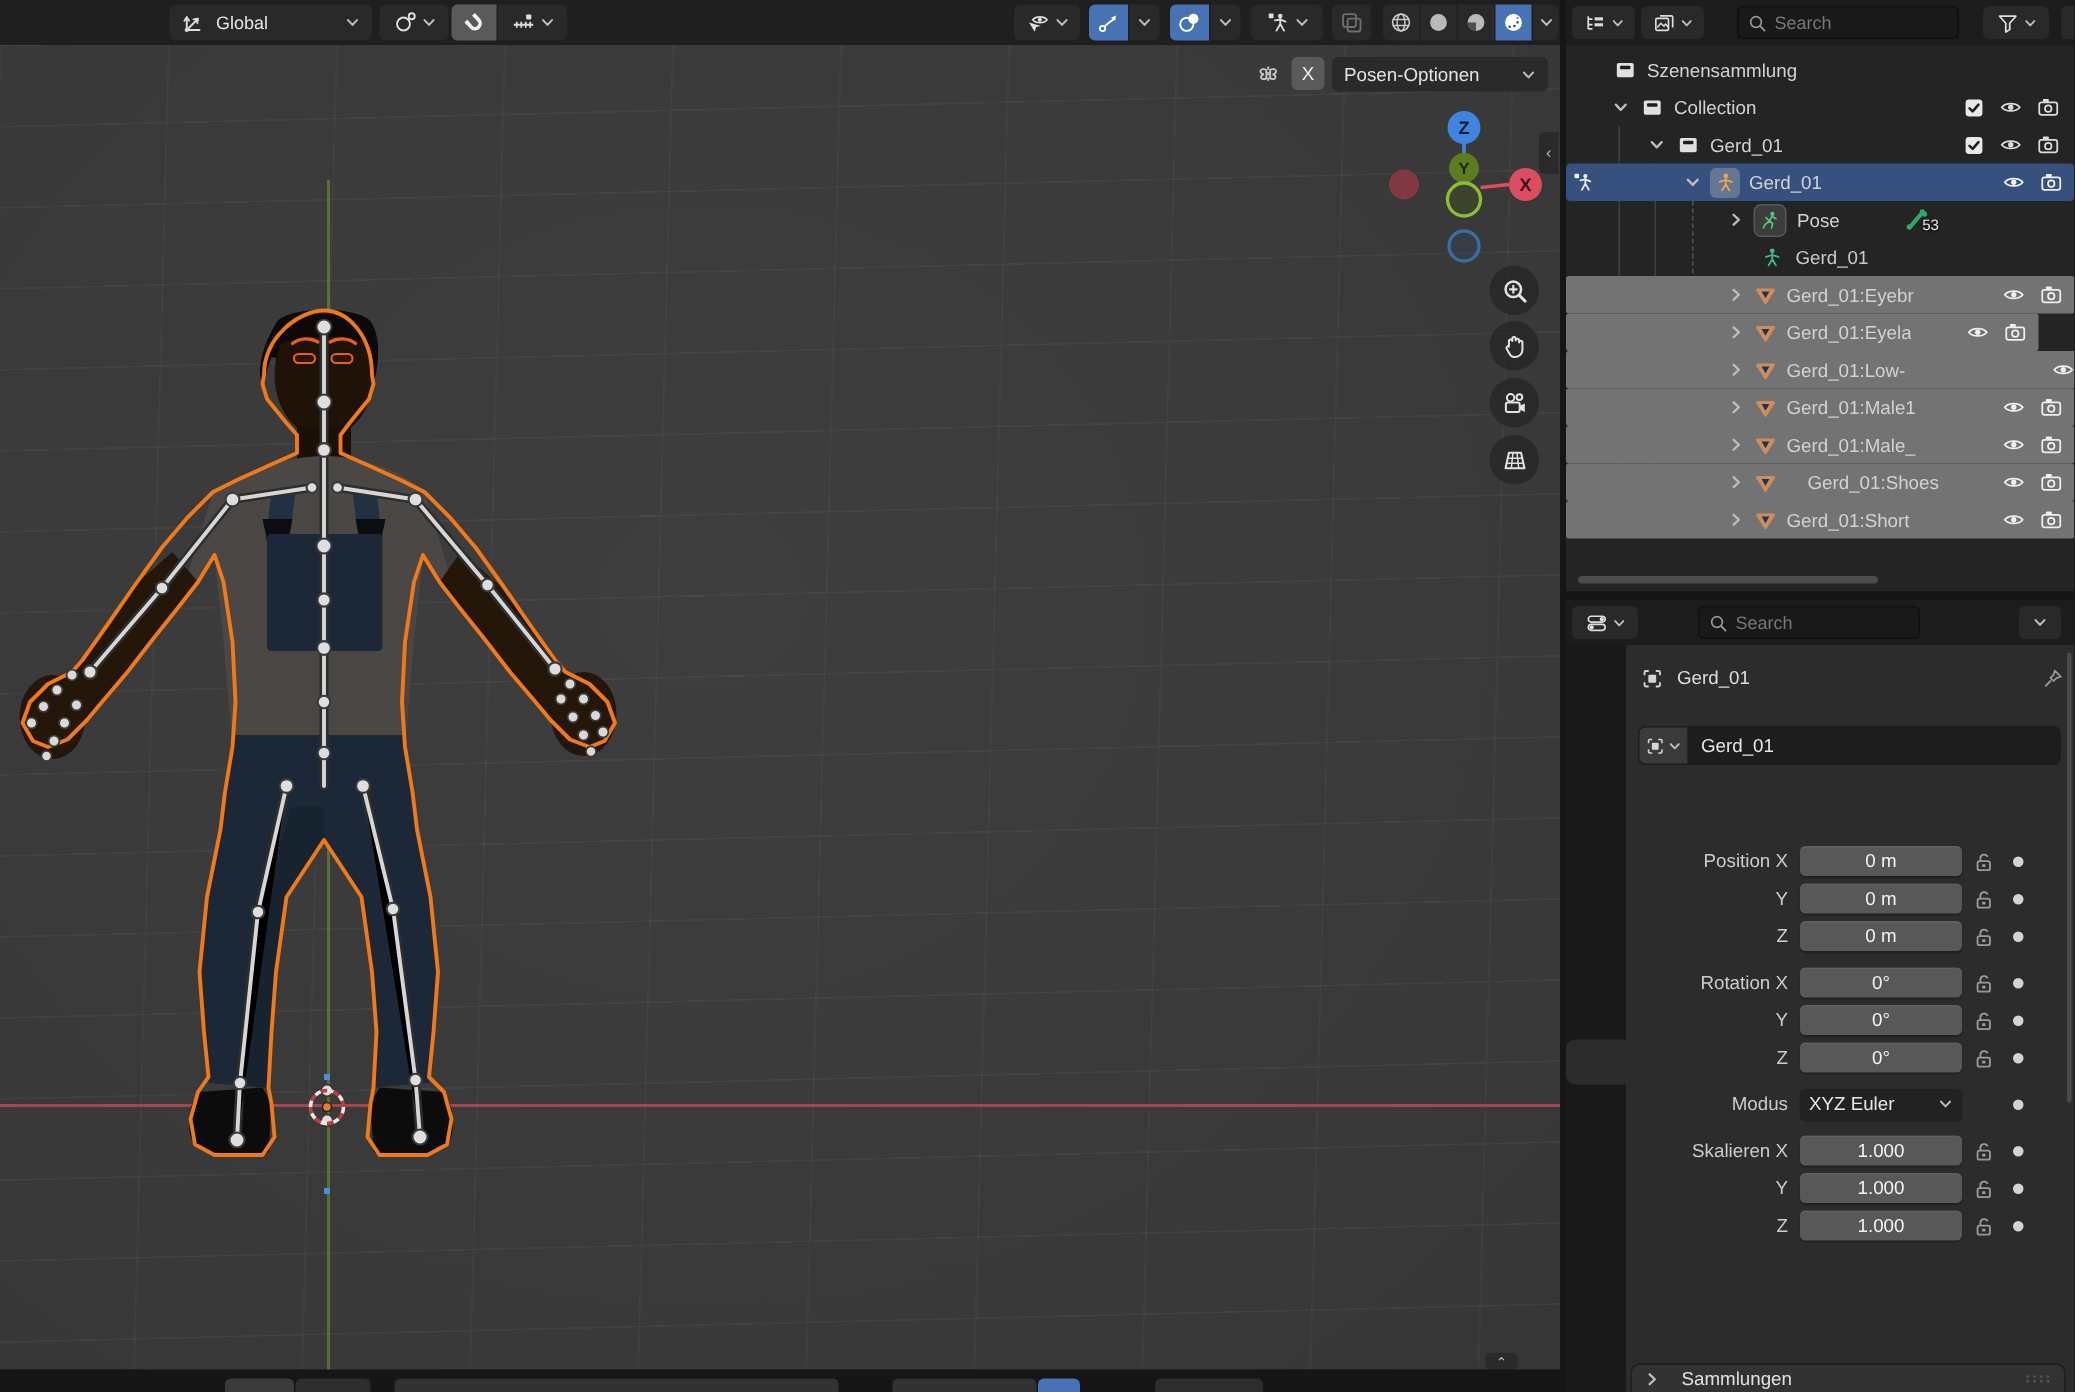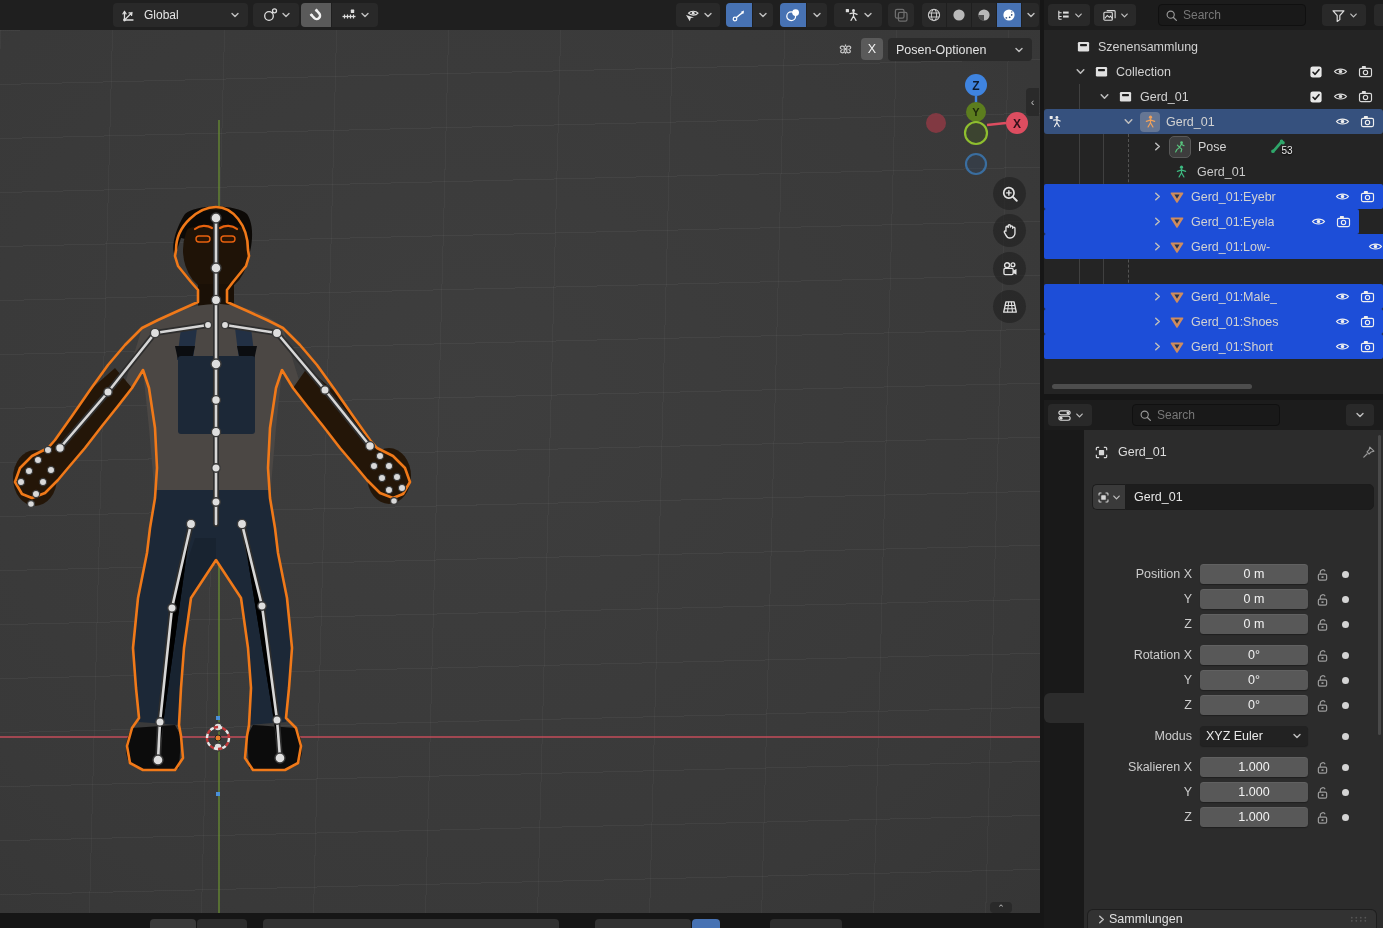--- a/index.html
+++ b/index.html
@@ -19,21 +19,21 @@
                        repeating-linear-gradient(91.5deg, rgba(255,255,255,0.03) 0 1px, transparent 1px 112px)}
   .hdr{position:absolute;left:0;top:0;width:1040px;height:30px;background:#1f1f1f}
   .rcol{position:absolute;left:1040px;top:0;width:343px;height:928px;background:#242424}
   .ehdr{background:#1c1c1c}
   .search{position:absolute;height:22px;background:#191919;border:1px solid #101010;border-radius:4px;display:flex;align-items:center;padding:0 6px;gap:5px;box-sizing:border-box}
   .search input{background:transparent;border:none;outline:none;color:#cfcfcf;font:inherit;width:100%;padding:0}
   .search input::placeholder{color:#777}
   .orow{position:absolute;left:1046px;width:335px;height:25px;display:flex;align-items:center}
   .orow .lbl{font-size:12.5px;color:#d2d2d2;white-space:nowrap}
   .sel1{background:#36517e;border-radius:3px}
-  .sel2{background:#1d4ed8;border-radius:2px}
+  .sel2{background:#737373;border-radius:2px}
   .otxt-act{color:#ffb25c}
   .otxt-sel{color:#f7914a}
   .rowicons{position:absolute;right:8px;top:0;height:25px;display:flex;align-items:center;gap:10px}
   .panel{position:absolute;left:1088px;width:288px;background:#323232;border-radius:5px;box-shadow:0 0 0 1px #1e1e1e}
   .ptitle{font-size:12.5px;color:#e0e0e0}
   .trow{position:absolute;left:1088px;width:288px;height:21px}
   .tlabel{position:absolute;left:0;width:104px;text-align:right;line-height:21px;color:#cccccc;font-size:12.5px}
   .tfield{position:absolute;left:112px;width:108px;height:20px;background:#585858;border-radius:3.5px;
           text-align:center;line-height:20px;color:#f2f2f2;font-size:12.5px;box-shadow:inset 0 1px 0 rgba(255,255,255,.06),0 1px 1px rgba(0,0,0,.3)}
   .tdrop{position:absolute;left:112px;width:108px;height:20px;background:#222222;border-radius:3.5px;color:#e8e8e8;
@@ -839,20 +839,45 @@
               <use href="#i-eye"></use>
             </svg>
           </span>
           <span class="ico" style="color:#efefef">
             <svg width="15" height="15">
               <use href="#i-cam"></use>
             </svg>
           </span>
         </span>
     </div>
+    <div class="orow sel2" style="left:4px;top:259px;width:339px">
+      <span class="ico chev" style="margin-left:108px">
+          <svg width="11" height="11">
+            <use href="#i-chevright"></use>
+          </svg>
+        </span>
+      <span class="ico" style="margin-left:6px;color:#cf8c5e">
+          <svg width="16" height="16">
+            <use href="#i-tri"></use>
+          </svg>
+        </span>
+      <span class="lbl otxt-sel" style="margin-left:6px;max-width:118px;overflow:hidden">Gerd_01:Male1</span>
+      <span class="rowicons">
+          <span class="ico" style="color:#efefef">
+            <svg width="15" height="15">
+              <use href="#i-eye"></use>
+            </svg>
+          </span>
+          <span class="ico" style="color:#efefef">
+            <svg width="15" height="15">
+              <use href="#i-cam"></use>
+            </svg>
+          </span>
+        </span>
+    </div>
     <div class="orow sel2" style="left:4px;top:284px;width:339px">
       <span class="ico chev" style="margin-left:108px">
           <svg width="11" height="11">
             <use href="#i-chevright"></use>
           </svg>
         </span>
       <span class="ico" style="margin-left:6px;color:#cf8c5e">
           <svg width="16" height="16">
             <use href="#i-tri"></use>
           </svg>
@@ -875,21 +900,21 @@
       <span class="ico chev" style="margin-left:108px">
           <svg width="11" height="11">
             <use href="#i-chevright"></use>
           </svg>
         </span>
       <span class="ico" style="margin-left:6px;color:#cf8c5e">
           <svg width="16" height="16">
             <use href="#i-tri"></use>
           </svg>
         </span>
-      <span class="lbl otxt-sel" style="margin-left:6px;max-width:118px;overflow:hidden">Gerd_01:Shoes</span>
+      <span class="lbl otxt-sel" style="margin-left:20px;max-width:118px;overflow:hidden">Gerd_01:Shoes</span>
       <span class="rowicons">
           <span class="ico" style="color:#efefef">
             <svg width="15" height="15">
               <use href="#i-eye"></use>
             </svg>
           </span>
           <span class="ico" style="color:#efefef">
             <svg width="15" height="15">
               <use href="#i-cam"></use>
             </svg>
@@ -1092,21 +1117,21 @@
     <span class="tfield">1.000</span>
     <span class="ico lock">
         <svg width="15" height="15">
           <use href="#i-lockopen"></use>
         </svg>
       </span>
     <span class="adot"></span>
   </div>
 
 
-  <div class="panel" style="top:910px;height:18px;display:flex;align-items:center;padding:0 8px;gap:2px;box-sizing:border-box;border-radius:5px 5px 0 0">
+  <div class="panel" style="top:910px;height:18px;display:flex;align-items:center;padding:0 8px;gap:14px;box-sizing:border-box;border-radius:5px 5px 0 0">
     <span class="ico chev">
         <svg width="11" height="11">
           <use href="#i-chevright"></use>
         </svg>
       </span>
     <span class="ptitle">Sammlungen</span>
     <span class="ico grip" style="margin-left:auto;color:#555">
         <svg width="18" height="8">
           <use href="#i-griddots"></use>
         </svg>

